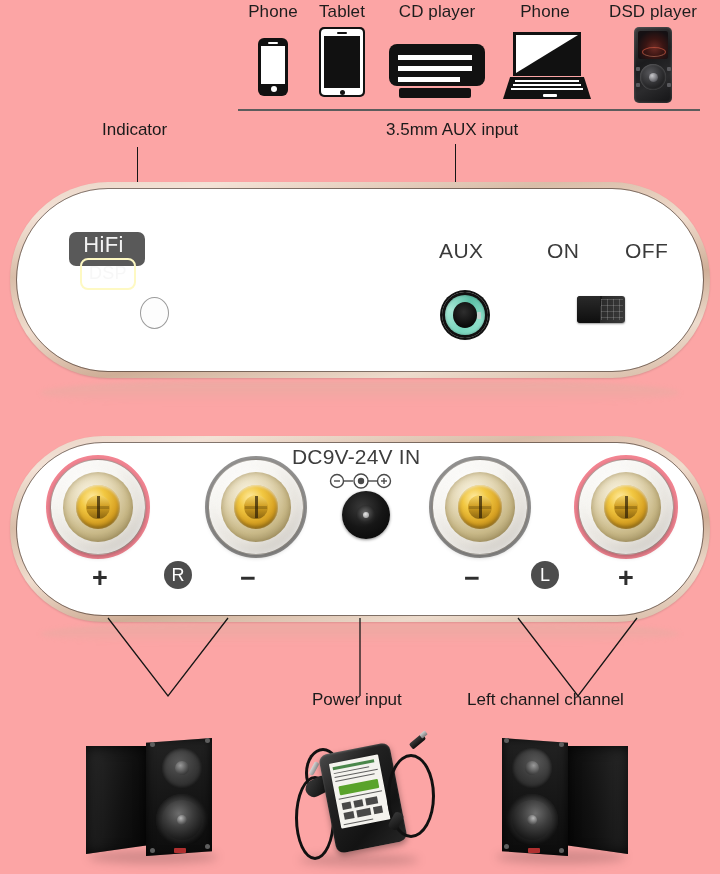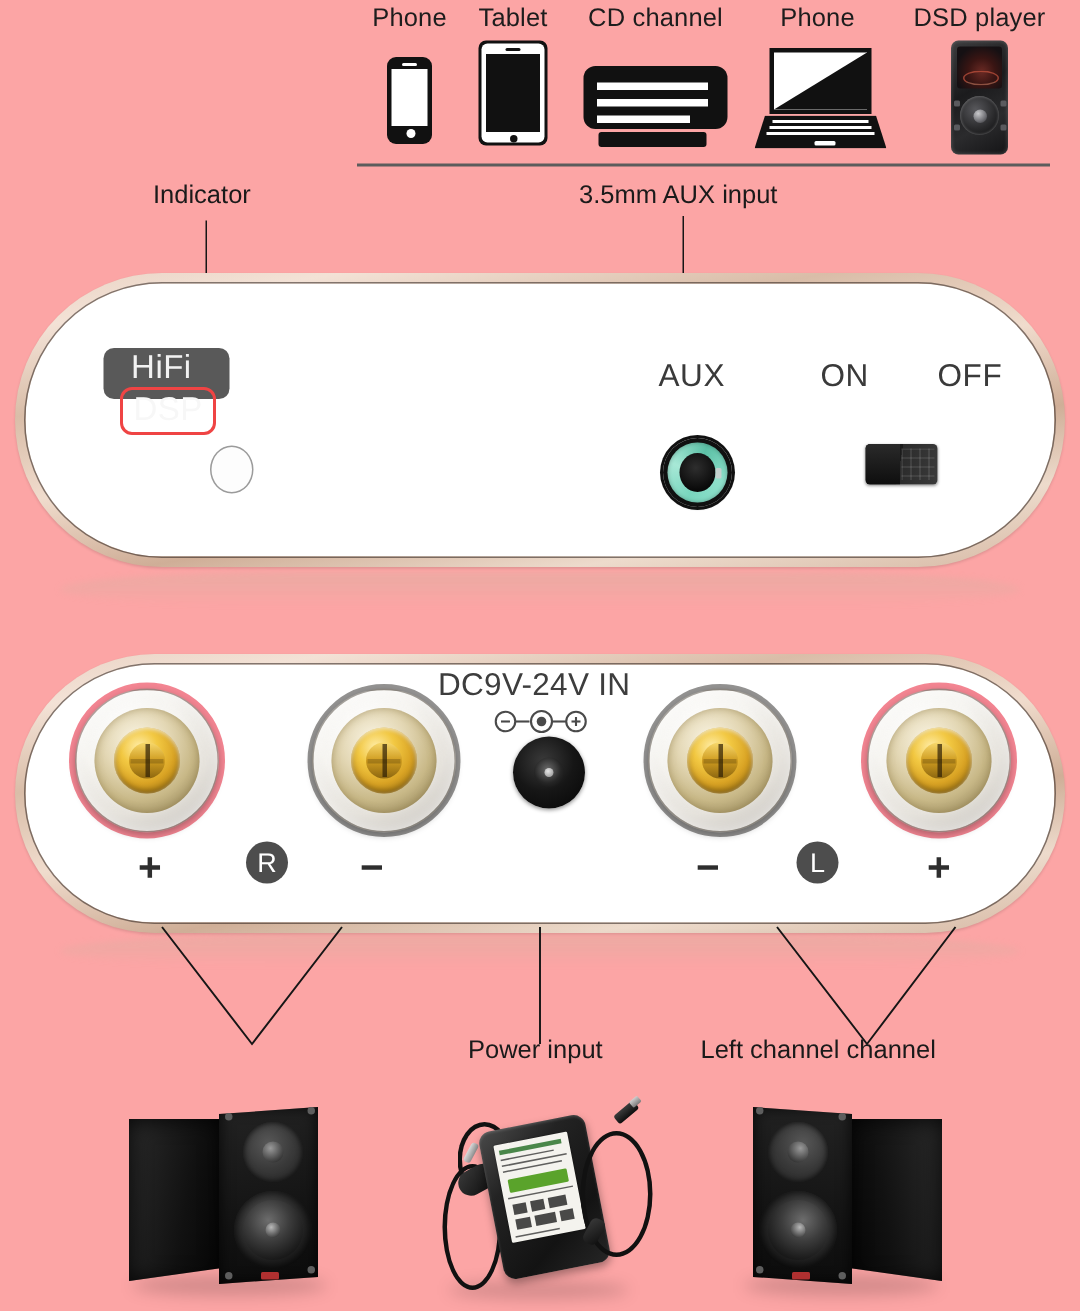--- a/index.html
+++ b/index.html
@@ -284,23 +284,23 @@
   }
   .badge-hifi {
     color: #f2f2f2;
     font-size: 22px;
     letter-spacing: .3px;
     margin-right: 9px;
     font-family: "Liberation Sans", sans-serif;
   }
   .badge-dsp {
     color: #f7f7f7;
-    font-size: 22px;
+    font-size: 18px;
     letter-spacing: .3px;
-    border: 2px solid #ef4444;
+    border: 2px solid #fef9c3;
     border-radius: 8px;
     padding: 0px 7px 2px 7px;
     line-height: 26px;
     font-family: "Liberation Sans", sans-serif;
   }
 
   
   .led {
     position: absolute;
     width: 27px; height: 30px;
@@ -653,21 +653,21 @@
 
     <div class="src-label" style="left:309px;top:2px;width:66px;">Tablet</div>
     <div class="src-icon" style="left:319px;top:27px;width:46px;height:70px;">
       <div class="tab-body"></div>
       <div class="tab-inner"></div>
       <div class="tab-screen"></div>
       <div class="tab-cam"></div>
       <div class="tab-home"></div>
     </div>
 
-    <div class="src-label" style="left:387px;top:2px;width:100px;">CD channel</div>
+    <div class="src-label" style="left:387px;top:2px;width:100px;">CD player</div>
     <div class="src-icon" style="left:389px;top:38px;width:96px;height:62px;">
       <div class="cd-body"></div>
       <div class="cd-slot" style="top:17px;"></div>
       <div class="cd-slot" style="top:28px;"></div>
       <div class="cd-slot" style="top:39px;width:62px;"></div>
       <div class="cd-tray"></div>
     </div>
 
     <div class="src-label" style="left:508px;top:2px;width:74px;">Phone</div>
     <div class="src-icon" style="left:503px;top:32px;width:88px;height:68px;">

